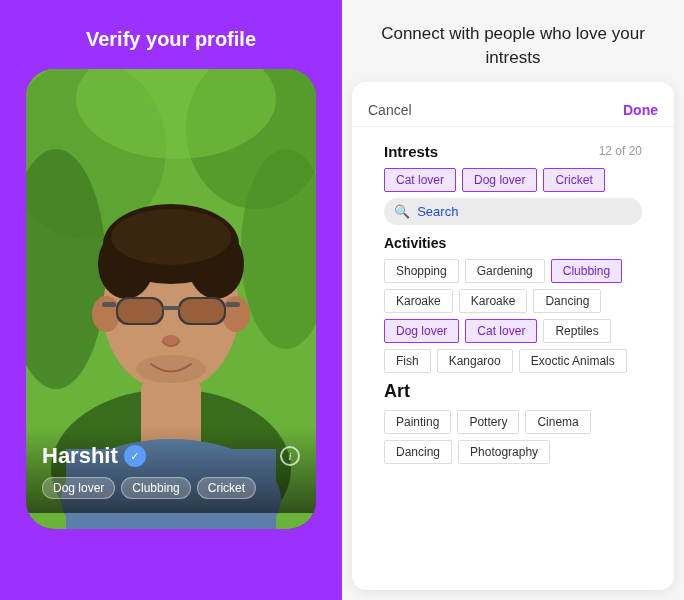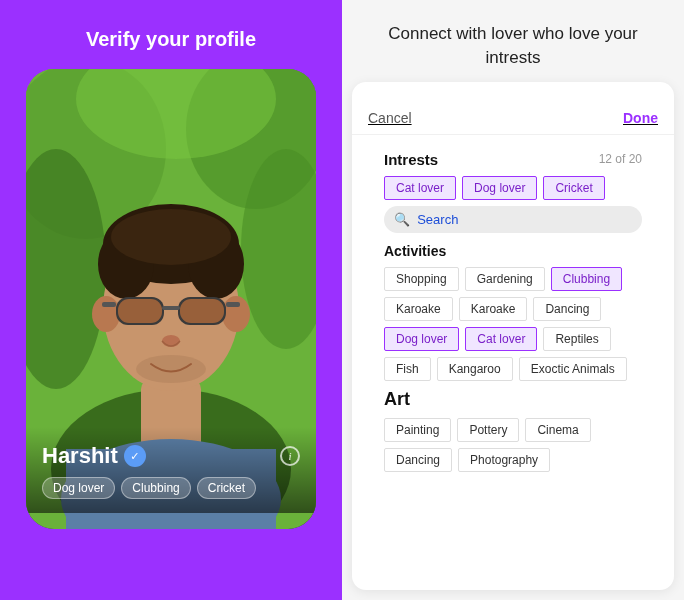--- a/index.html
+++ b/index.html
@@ -149,23 +149,22 @@
       overflow: hidden;
       display: flex;
       flex-direction: column;
       box-shadow: 0 2px 12px rgba(0,0,0,0.08);
     }
 
     .modal-header {
       display: flex;
       justify-content: space-between;
       align-items: center;
-      padding: 28px 16px 8px;
+      padding: 20px 16px 8px;
       border-bottom: 1px solid #f0f0f0;
-      text-decoration: underline;
     }
 
     .modal-cancel {
       color: #555;
       font-size: 14px;
     }
 
     .modal-done {
       color: #9B30FF;
       font-size: 14px;
@@ -321,21 +320,21 @@
       <div class="profile-tags">
         <span class="profile-tag">Dog lover</span>
         <span class="profile-tag">Clubbing</span>
         <span class="profile-tag">Cricket</span>
       </div>
     </div>
   </div>
 </div>
 
 <div class="right-panel">
-  <div class="right-title">Connect with lover who love your intrests</div>
+  <div class="right-title">Connect with people who love your intrests</div>
 
   <div class="interests-modal">
     <div class="modal-header">
       <span class="modal-cancel">Cancel</span>
       <span class="modal-done">Done</span>
     </div>
 
     <div class="modal-body">
 
       <div class="section-header">

